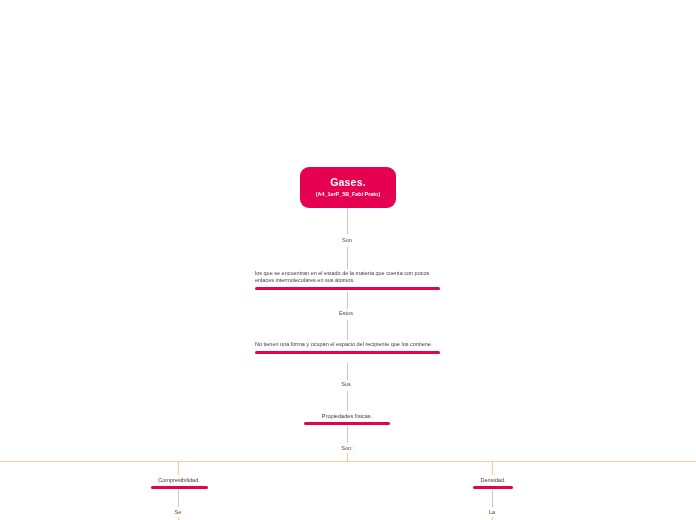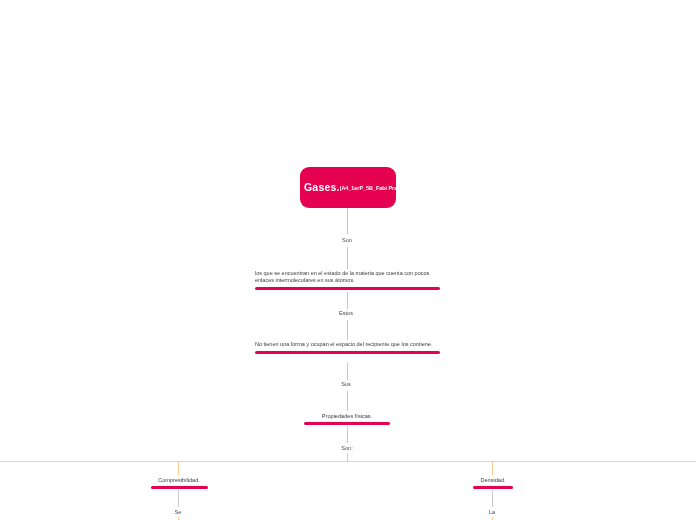--- a/index.html
+++ b/index.html
@@ -26,22 +26,23 @@
   
   .root-node {
     position: absolute;
     left: 300px;
     top: 167px;
     width: 96px;
     height: 41px;
     background: #e50050;
     border-radius: 9px;
     display: flex;
+    flex-direction: column;
     align-items: center;
-    justify-content: space-between;
+    justify-content: center;
     box-sizing: border-box;
     padding: 2px 4px 3px 4px;
   }
   .root-title {
     color: #ffffff;
     font-size: 10.5px;
     font-weight: bold;
     line-height: 12px;
     letter-spacing: 0.2px;
     text-align: center;

